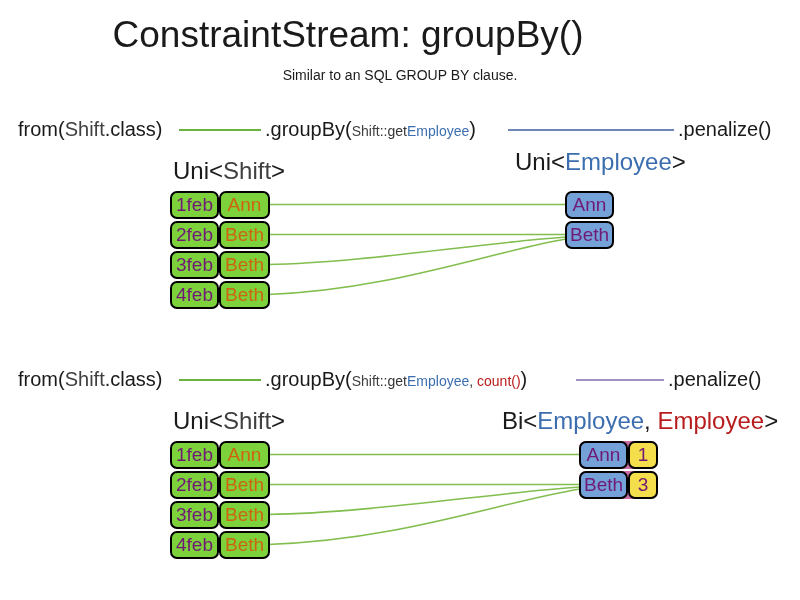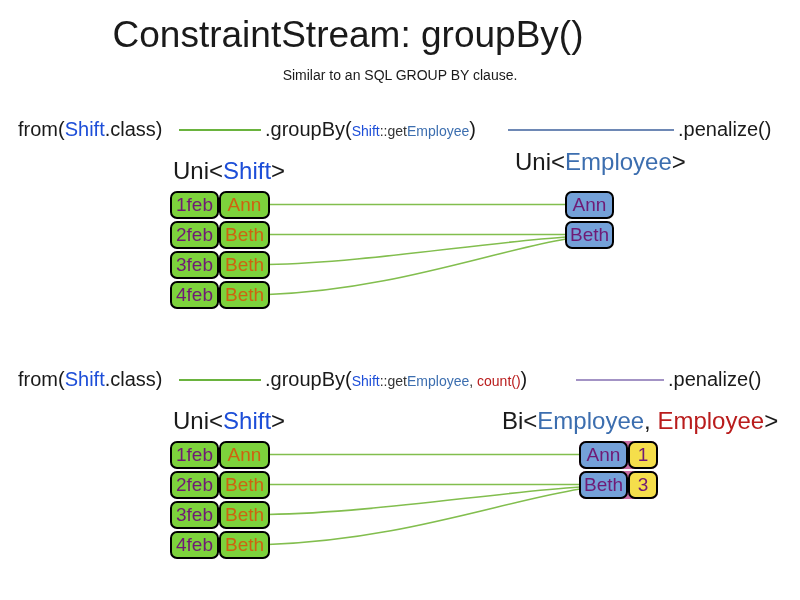--- a/index.html
+++ b/index.html
@@ -17,21 +17,21 @@
     position: absolute; top: 14px; left: 0; width: 696px;
     text-align: center; font-size: 37px; font-weight: 400; color: #1a1a1a;
   }
   .slide-subtitle {
     position: absolute; top: 67px; left: 0; width: 800px;
     text-align: center; font-size: 14px; color: #1a1a1a;
   }
 
   .code { font-size: 20px; color: #1a1a1a; }
   .code .small { font-size: 14px; }
-  .t-green  { color: #1d4ed8; }
+  .t-green  { color: #404040; }
   .t-blue   { color: #3C6EAF; text-align: right; }
   .t-gold   { color: #b91c1c; }
   .t-dark   { color: #333333; }
 
   .hline { position: absolute; height: 2px; }
   .hline.green  { background: #6AB33E; }
   .hline.blue   { background: #6E88B5; }
   .hline.purple { background: #A393C5; }
 
   .stream-label { font-size: 24px; color: #1a1a1a; }

